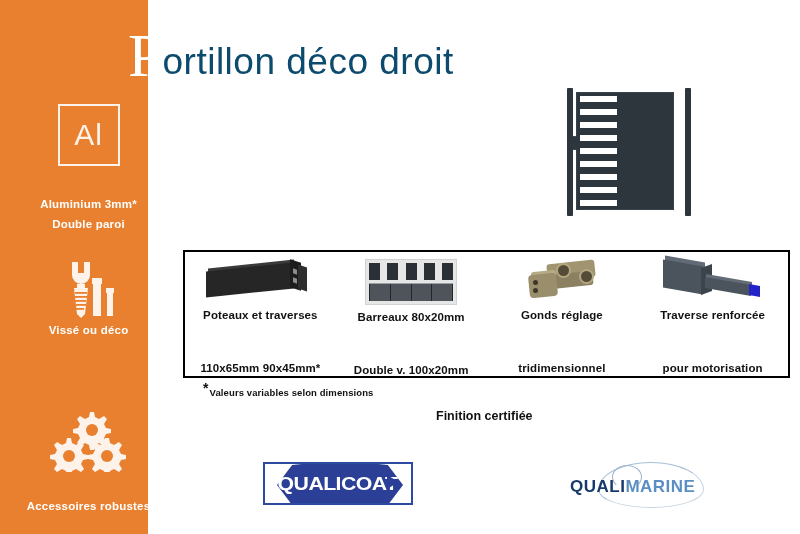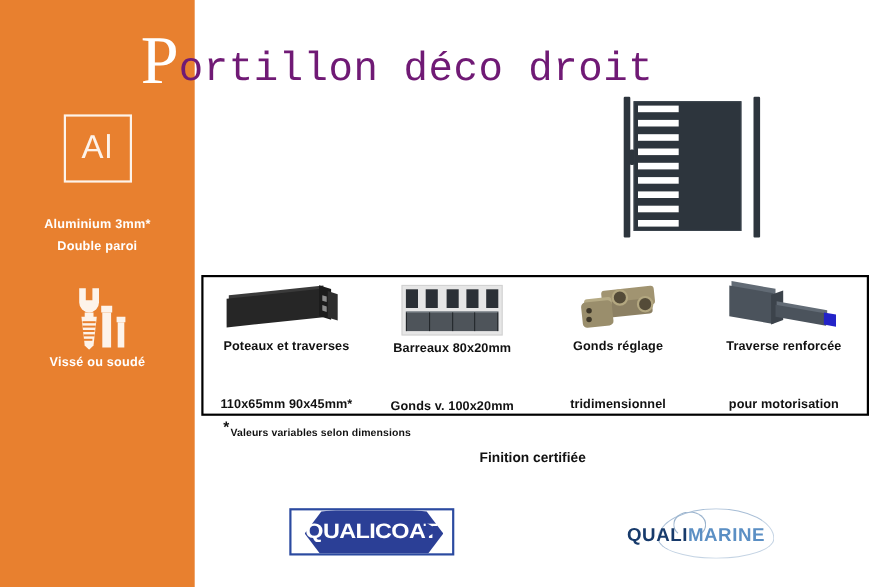--- a/index.html
+++ b/index.html
@@ -16,21 +16,21 @@
     height: 534px;
     background: #ffffff;
     overflow: hidden;
   }
 
   
   #sidebar {
     position: absolute;
     left: 0;
     top: 0;
-    width: 177px;
+    width: 148px;
     height: 534px;
     background: #e8802f;
     box-sizing: border-box;
   }
   .side-block {
     position: absolute;
     left: 0;
     width: 177px;
     text-align: center;
     color: #ffffff;
@@ -85,24 +85,24 @@
   #title-cap {
     font-family: "Liberation Serif", serif;
     font-size: 62px;
     font-weight: 400;
     color: #ffffff;
     line-height: 1;
     position: relative;
     top: 2px;
   }
   #title-rest {
-    font-family: Liberation Mono, monospace;
+    font-family: Liberation Sans, sans-serif;
     font-size: 37px;
     font-weight: 400;
-    color: #701a75;
+    color: #0c4a6e;
     line-height: 1;
     letter-spacing: .5px;
   }
 
   
   #gate {
     position: absolute;
     left: 567px;
     top: 88px;
     width: 124px;
@@ -559,23 +559,41 @@
             <rect x="18" y="48" width="8" height="1.8"></rect>
           </g>
 
           <path d="M34 18 h10 v6 h-10 Z" fill="#fdf3ea"></path>
           <path d="M35 24 h8 v32 h-8 Z" fill="#fdf3ea"></path>
 
           <path d="M48 28 h8 v5 h-8 Z" fill="#fdf3ea"></path>
           <path d="M49 33 h6 v23 h-6 Z" fill="#fdf3ea"></path>
         </svg>
       </div>
-      <div class="side-label">Vissé ou soudé</div>
-    </div>
-
+      <div class="side-label">Vissé ou déco</div>
+    </div>
+
+    <div class="side-block" style="top:408px;">
+      <div class="icon-wrap" style="height:66px;">
+        <svg width="78" height="62" viewBox="0 0 78 62" aria-hidden="true">
+          <g fill="#fdf3ea">
+
+            <path d="M40 2 l4 0 1 5 4 2 5-3 3 3 -3 5 2 4 5 1 0 4 -5 1 -2 4 3 5 -3 3 -5-3 -4 2 -1 5 -4 0 -1-5 -4-2 -5 3 -3-3 3-5 -2-4 -5-1 0-4 5-1 2-4 -3-5 3-3 5 3 4-2 Z"></path>
+            <circle cx="42" cy="20" r="6" fill="#e8802f"></circle>
+
+            <path d="M17 28 l4 0 1 5 4 2 5-3 3 3 -3 5 2 4 5 1 0 4 -5 1 -2 4 3 5 -3 3 -5-3 -4 2 -1 5 -4 0 -1-5 -4-2 -5 3 -3-3 3-5 -2-4 -5-1 0-4 5-1 2-4 -3-5 3-3 5 3 4-2 Z"></path>
+            <circle cx="19" cy="46" r="6" fill="#e8802f"></circle>
+
+            <path d="M55 28 l4 0 1 5 4 2 5-3 3 3 -3 5 2 4 5 1 0 4 -5 1 -2 4 3 5 -3 3 -5-3 -4 2 -1 5 -4 0 -1-5 -4-2 -5 3 -3-3 3-5 -2-4 -5-1 0-4 5-1 2-4 -3-5 3-3 5 3 4-2 Z"></path>
+            <circle cx="57" cy="46" r="6" fill="#e8802f"></circle>
+          </g>
+        </svg>
+      </div>
+      <div class="side-label" style="margin-top:22px;">Accessoires robustes</div>
+    </div>
   </div>
 
   <div id="title-row">
     <span id="title-cap">P</span>
       <span id="title-rest">ortillon déco droit</span>
   </div>
 
   <div id="gate">
     <div class="gate-post left"></div>
     <div class="gate-post right"></div>
@@ -624,21 +642,21 @@
           <div class="art-bars-bottom">
             <i></i>
               <i></i>
               <i></i>
               <i></i>
               <i></i>
           </div>
         </div>
       </div>
       <div class="feature-line first">Barreaux 80x20mm</div>
-      <div class="feature-line">Gonds v. 100x20mm</div>
+      <div class="feature-line">Double v. 100x20mm</div>
     </div>
 
     <div class="feature-cell">
       <div class="feature-art">
         <div class="art-hinge">
           <div class="plate"></div>
           <div class="plate2"></div>
           <div class="hole1"></div>
           <div class="hole2"></div>
           <div class="barrelTop"></div>

